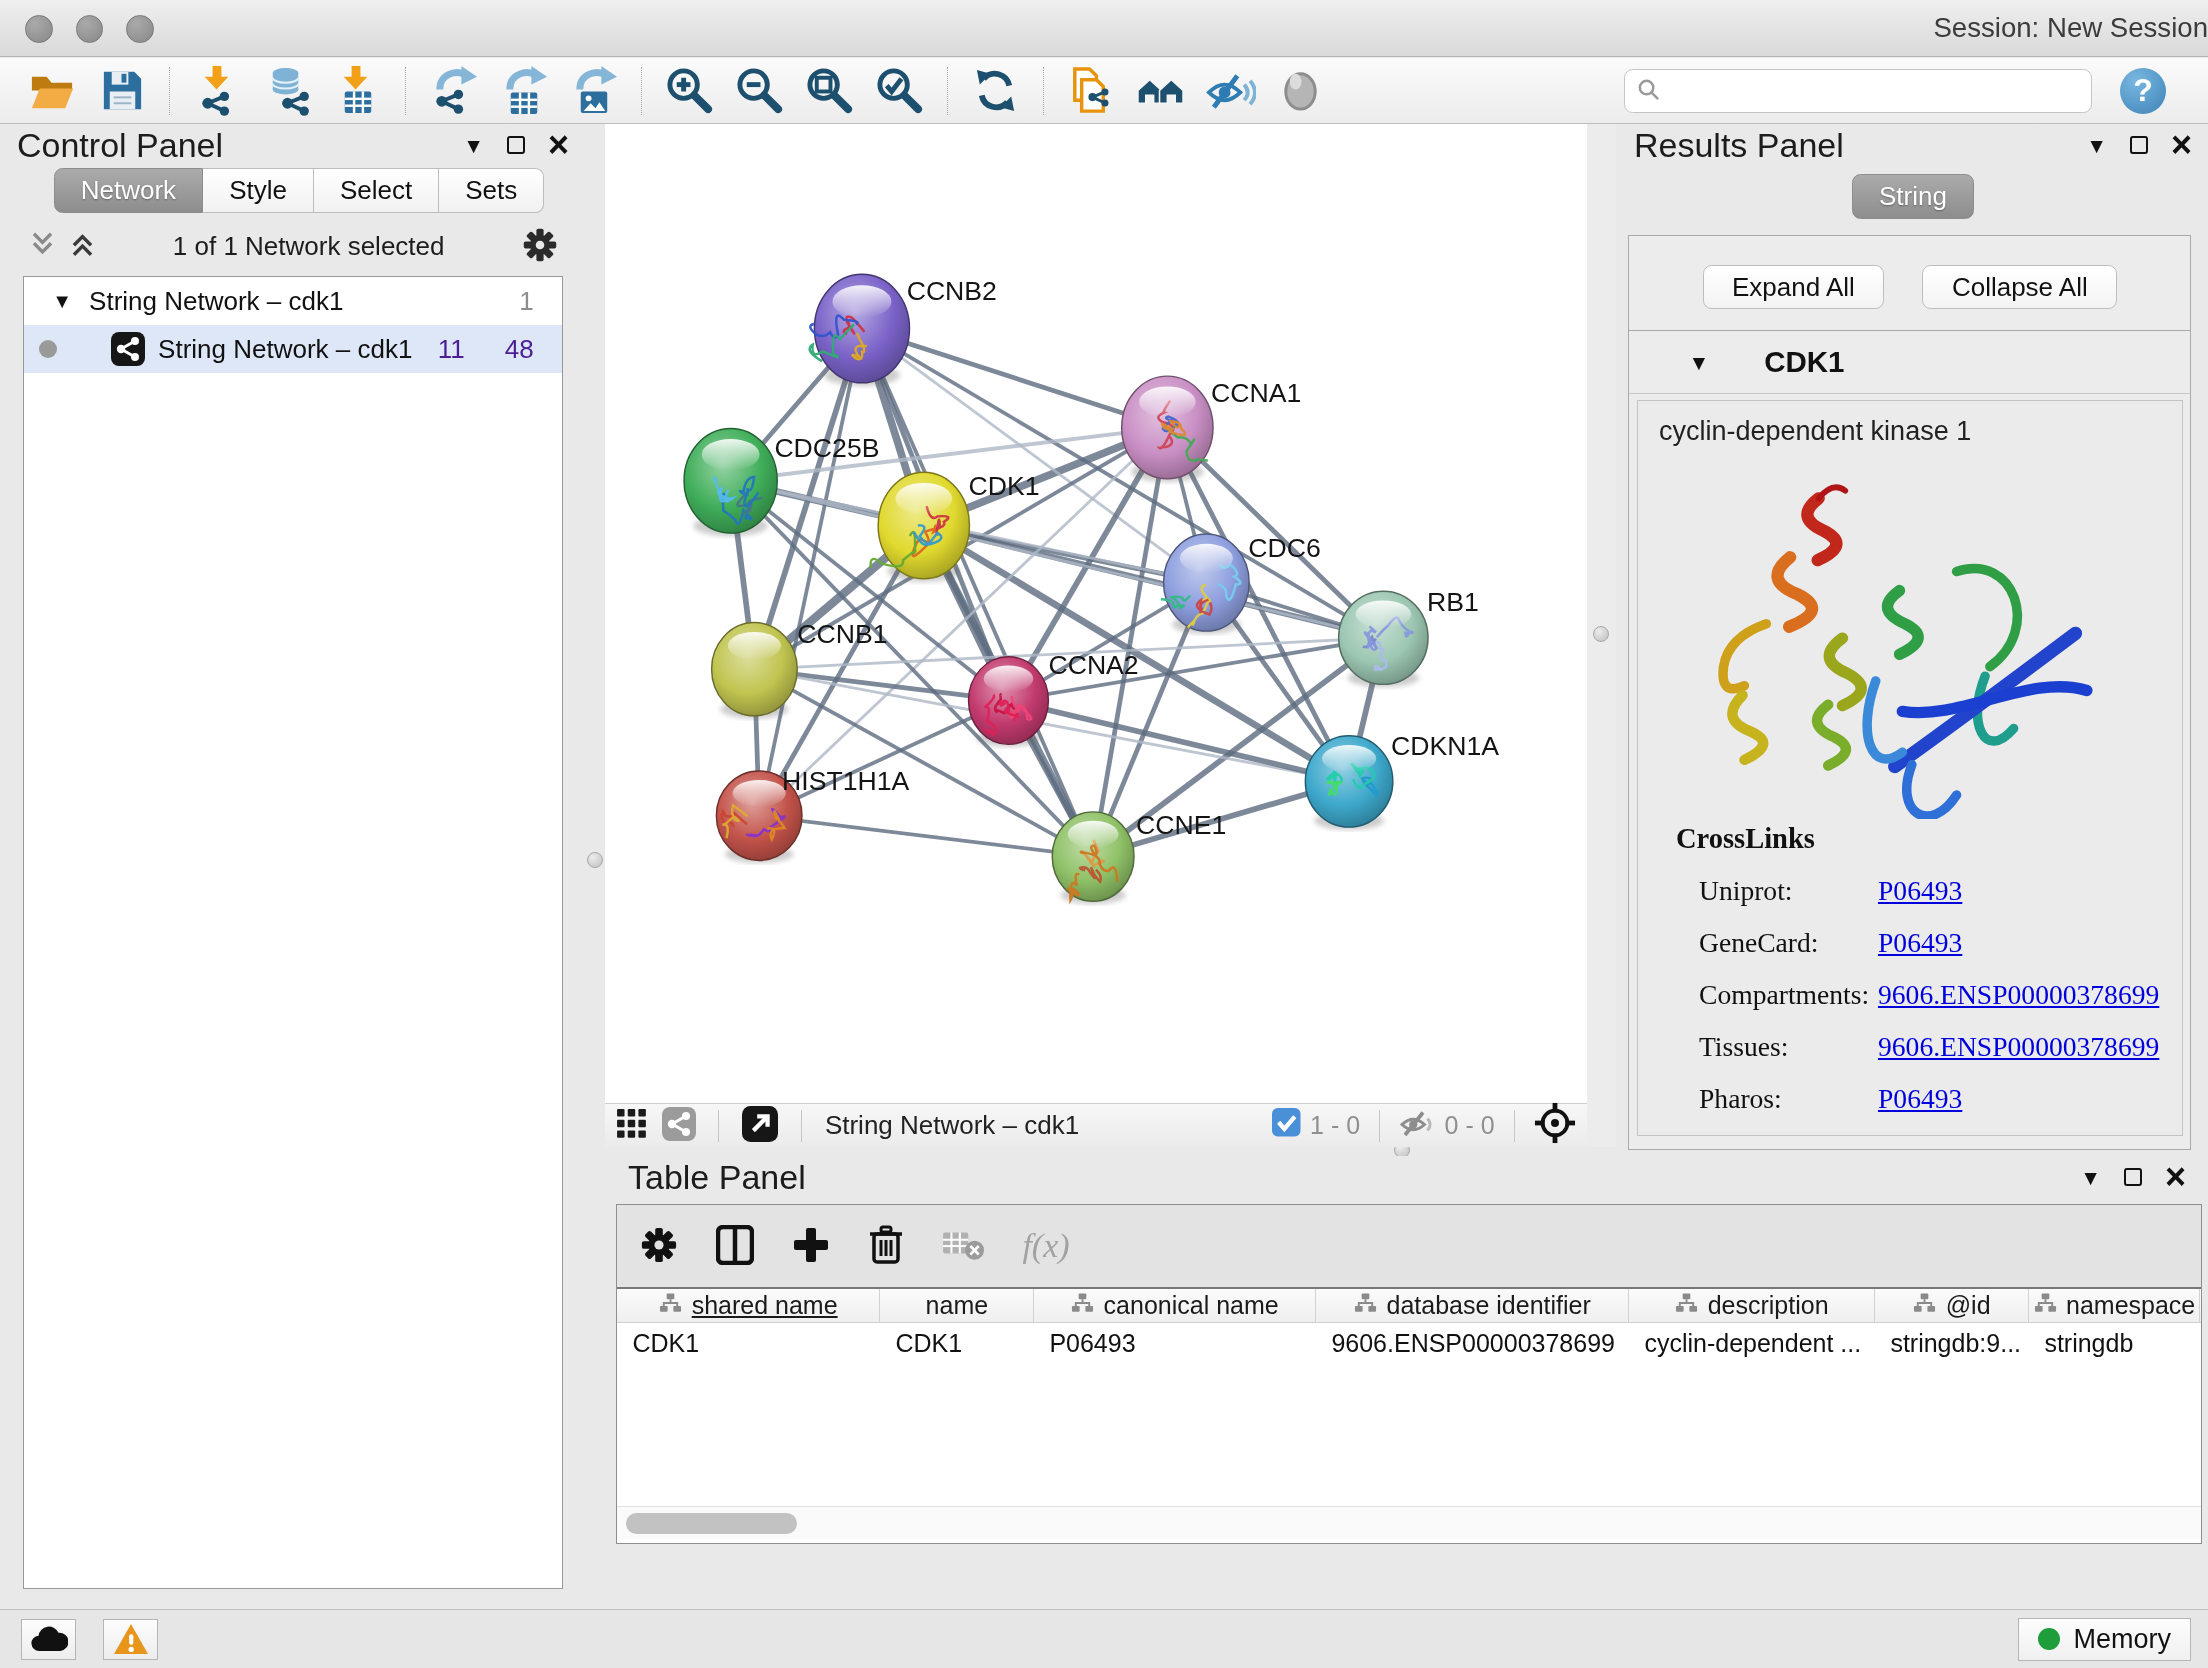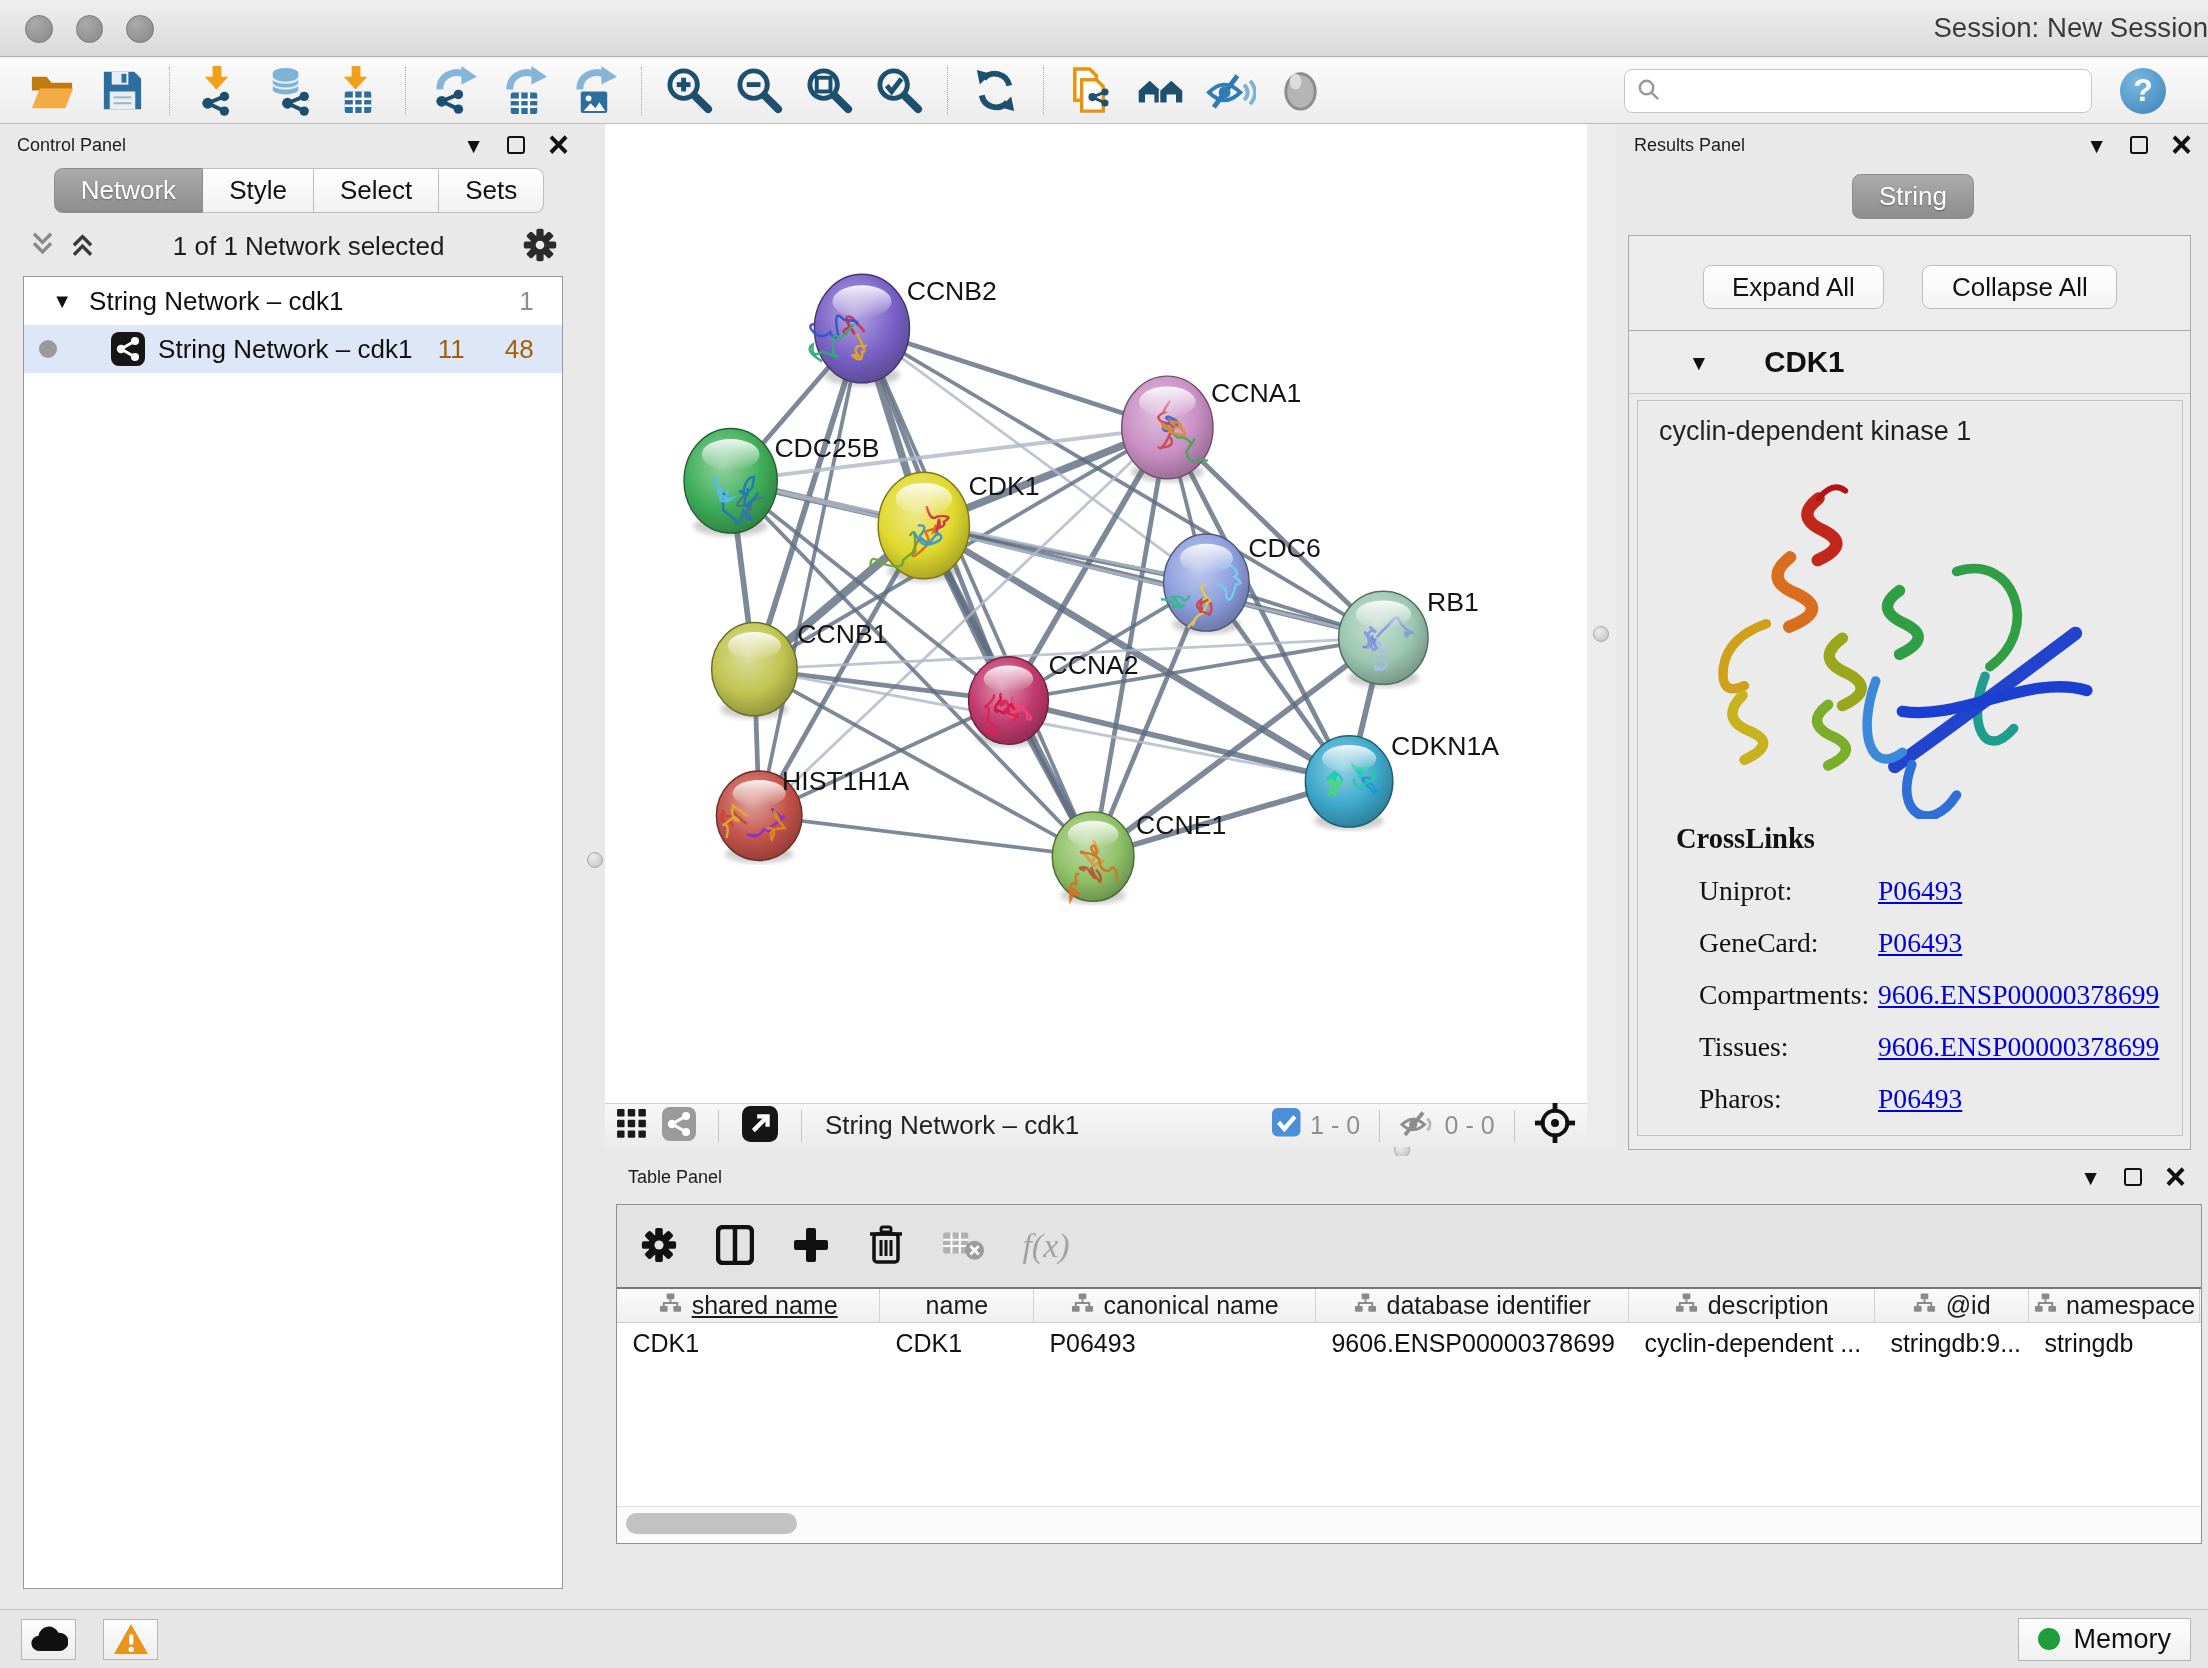--- a/index.html
+++ b/index.html
@@ -23,21 +23,21 @@
   .searchbox{margin-left:auto;width:468px;height:44px;background:#fff;border:1.9px solid #c5c5c5;
     border-radius:8.6px;display:flex;align-items:center;padding:0 11.4px;gap:7.6px;}
   .searchbox input{border:none;outline:none;font-size:25px;flex:1;background:transparent;
     font-family:"Liberation Sans",sans-serif;}
   .helpbtn{width:46px;height:46px;border-radius:50%;margin:0 25px 0 28.5px;
     background:radial-gradient(circle at 35% 28%,#79b7e0,#3d83b7);color:#fff;
     font-size:32px;font-weight:bold;display:flex;align-items:center;justify-content:center;}
 
   
   .panel-head{display:flex;align-items:center;height:42px;padding:0 17px;}
-  .panel-title{font-size:18px;color:#1c1c1c;flex:1;}
+  .panel-title{font-size:34px;color:#1c1c1c;flex:1;}
   .phc{display:flex;align-items:center;gap:23px;}
   .tri{font-size:21px;color:#111;line-height:1;}
   .floatbox{width:18px;height:18px;border:2.9px solid #111;border-radius:2.9px;}
   .closex{font-size:36px;font-weight:bold;color:#111;line-height:18px;}
 
   .tabrow{display:flex;justify-content:center;}
   .tab{background:linear-gradient(#ffffff,#f1f1f1);border:1px solid #bdbdbd;border-left-width:0;
     height:45px;line-height:43px;padding:0 26px;font-size:26px;color:#111;white-space:nowrap;}
   .tab:first-child{border-left-width:1px;border-radius:8.6px 0 0 8.6px;}
   .tab:last-child{border-radius:0 8.6px 8.6px 0;}
@@ -50,21 +50,21 @@
   .ctrl-tabs{position:absolute;left:0;top:44px;width:100%;padding-left:12px;}
   .ctrl-status{position:absolute;left:0;top:99px;width:100%;height:46px;
     display:flex;align-items:center;padding:0 28.5px;}
   .ctrl-status .lbl{flex:1;text-align:center;font-size:26px;color:#1c1c1c;}
   .chev{display:flex;gap:13.3px;}
   .netlist{position:absolute;left:23px;top:152px;width:540px;height:1313px;background:#fff;
     border:1.9px solid #989898;overflow:hidden;}
   .netrow{display:flex;align-items:center;height:48px;padding:0 13.3px;font-size:26px;color:#111;}
   .netrow .count{color:#8d8d8d;margin-left:auto;}
   .netrow.child{background:#dde7f8;}
-  .netrow.child .counts{margin-left:auto;display:flex;gap:40px;color:#a16207;}
+  .netrow.child .counts{margin-left:auto;display:flex;gap:40px;color:#4c1d95;}
   .graydot{width:18px;height:18px;border-radius:50%;background:#9a9a9a;margin:0 7.6px 0 1.9px;}
 
   
   .netview{position:absolute;left:605px;top:124px;width:982px;height:980px;background:#fff;}
   .netview svg{display:block;}
   .nettoolbar{position:absolute;left:605px;top:1103px;width:982px;height:44px;
     background:linear-gradient(#f7f7f7,#ebebeb);border-top:1px solid #cfcfcf;
     display:flex;align-items:center;padding:0 11.4px;gap:13.3px;}
   .ntb-sep{height:32px;border-left:1px solid #c6c6c6;margin:0 9.5px;}
   .ntb-title{font-size:26px;color:#222;}

